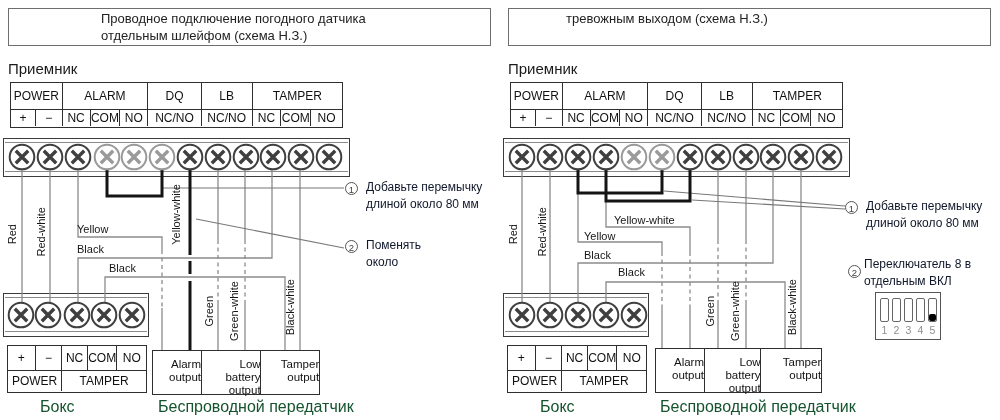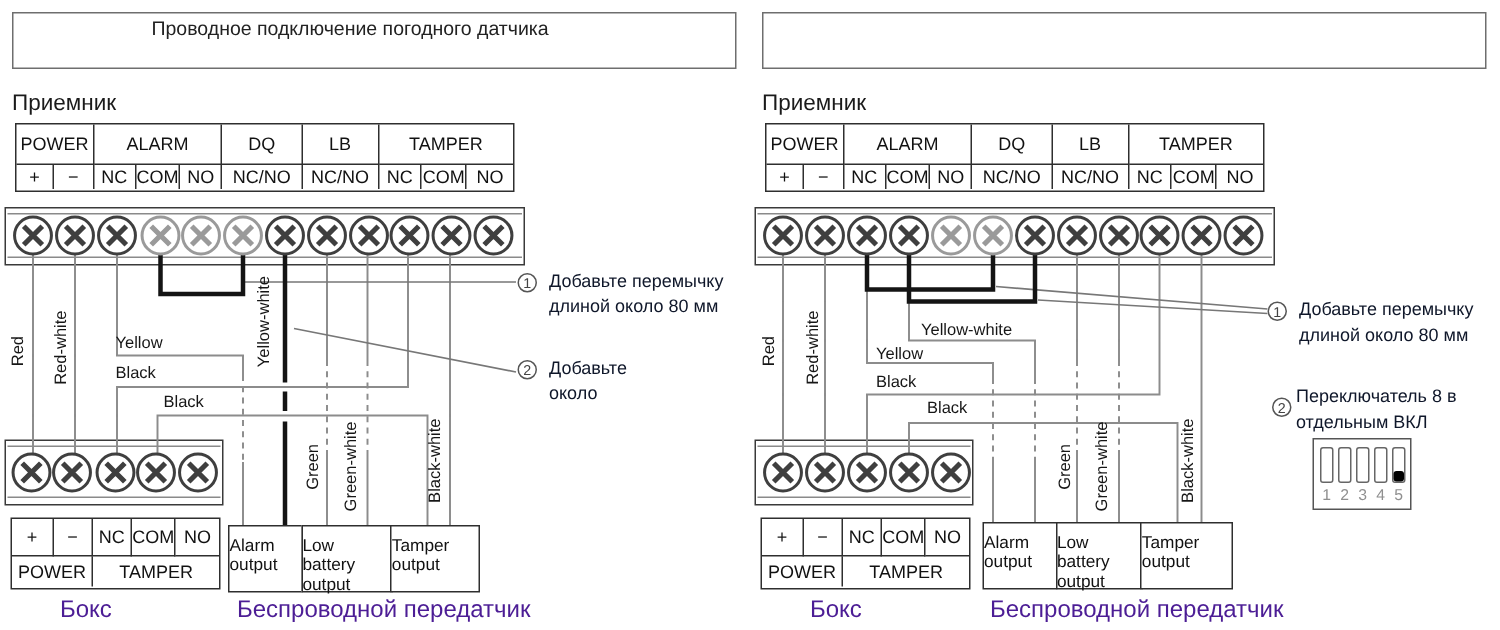--- a/index.html
+++ b/index.html
@@ -14,41 +14,42 @@
         justify-content:center;font-size:12px;color:#111;}
   .cell:last-child{border-right:none;}
   .r1 .cell{border-bottom:1.4px solid #2e2e2e;}
   .strip{position:absolute;border:1.5px solid #3a3a3a;background:#fff;box-sizing:border-box;}
   .strip:before{content:"";position:absolute;left:1px;right:1px;top:3px;border-top:1.1px solid #8a8a8a;}
   .strip:after{content:"";position:absolute;left:1px;right:1px;bottom:4px;border-top:1.1px solid #8a8a8a;}
   svg.wires{position:absolute;left:0;top:0;z-index:5;}
   .wl{position:absolute;font-size:11px;color:#161616;z-index:6;white-space:nowrap;}
   .wlv{writing-mode:vertical-rl;transform:rotate(180deg);}
   .outs{position:absolute;display:flex;z-index:2;}
-  .outcell{box-sizing:border-box;border:1.4px solid #2e2e2e;margin-left:-1.4px;text-align:left;
+  .outcell{box-sizing:border-box;border:1.4px solid #2e2e2e;margin-left:-1.4px;text-align:right;
            font-size:11.5px;line-height:13px;color:#111;padding-top:7px;background:#fff;}
   .outcell:first-child{margin-left:0;}
-  .bigcap{position:absolute;font-size:16px;color:#4c1d95;z-index:6;white-space:nowrap;}
+  .bigcap{position:absolute;font-size:16px;color:#14532d;z-index:6;white-space:nowrap;}
   .note{position:absolute;z-index:7;}
   .nnum{position:absolute;width:13px;height:13px;border:1.1px solid #555;border-radius:50%;
         font-size:9.5px;line-height:13px;text-align:center;color:#444;box-sizing:border-box;}
   .ntext{position:absolute;font-size:12px;color:#0f172a;white-space:nowrap;}
   .dip{position:absolute;border:1.3px solid #555;box-sizing:border-box;background:#fff;z-index:7;}
   .slot{position:absolute;top:5px;width:9px;height:24px;border:1.1px solid #666;border-radius:2px;
         box-sizing:border-box;background:#fff;}
   .dipdot{position:absolute;width:7px;height:7px;background:#000;border-radius:2px;}
   .dipnum{position:absolute;top:31px;width:11px;text-align:center;font-size:10.5px;color:#8f8f8f;}
 </style>
 </head>
 <body>
 
 <div id="page">
 
   <div class="titlebox" style="left:8px;padding-left:92px;">
     <div>Проводное подключение погодного датчика</div>
+    <div>отдельным шлейфом (схема Н.З.)</div>
   </div>
   <div class="seclabel" style="left:8px;top:60px;">Приемник</div>
 
   <div class="tbl" style="left:10px;top:82px;width:333px;height:46px;">
     <div class="trow r1" style="height:27px;">
       <div class="cell" style="width:52px;">POWER</div>
       <div class="cell" style="width:86px;">ALARM</div>
       <div class="cell" style="width:54px;">DQ</div>
       <div class="cell" style="width:51px;">LB</div>
       <div class="cell" style="width:90px;">TAMPER</div>
@@ -103,25 +104,26 @@
   <div class="wl wlv" style="left:228px;top:281px;">Green-white</div>
   <div class="wl wlv" style="left:284px;top:279px;">Black-white</div>
 
   <div class="note">
     <div class="nnum" style="left:345px;top:182px;">1</div>
     <div class="ntext" style="left:366px;top:180px;">Добавьте перемычку</div>
     <div class="ntext" style="left:366px;top:197px;">длиной около 80 мм</div>
   </div>
   <div class="note">
     <div class="nnum" style="left:345px;top:240px;">2</div>
-    <div class="ntext" style="left:366px;top:238px;">Добавьте</div>
+    <div class="ntext" style="left:366px;top:238px;">Поменять</div>
     <div class="ntext" style="left:366px;top:255px;">около</div>
   </div>
 
   <div class="titlebox" style="left:508px;padding-left:57px;">
+    <div>тревожным выходом (схема Н.З.)</div>
   </div>
   <div class="seclabel" style="left:508px;top:60px;">Приемник</div>
 
   <div class="tbl" style="left:510px;top:82px;width:333px;height:46px;">
     <div class="trow r1" style="height:27px;">
       <div class="cell" style="width:52px;">POWER</div>
       <div class="cell" style="width:86px;">ALARM</div>
       <div class="cell" style="width:54px;">DQ</div>
       <div class="cell" style="width:51px;">LB</div>
       <div class="cell" style="width:90px;">TAMPER</div>

